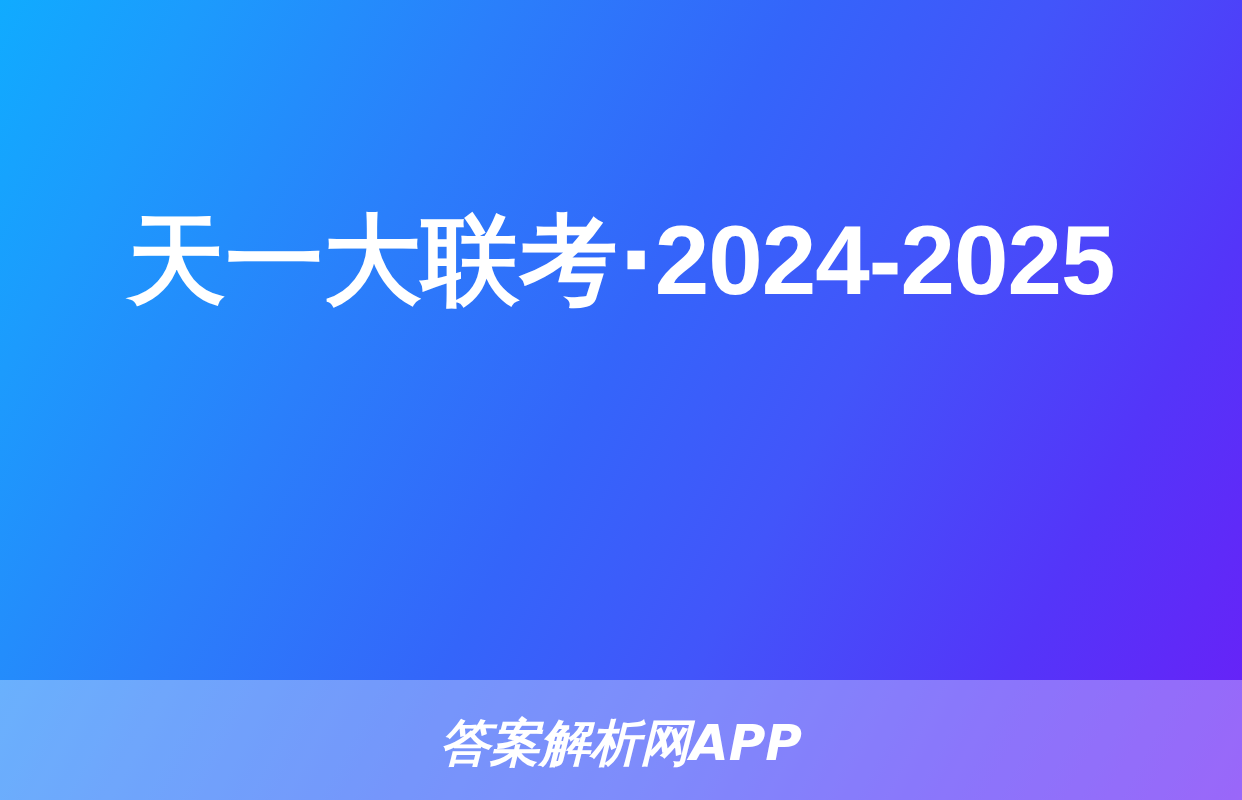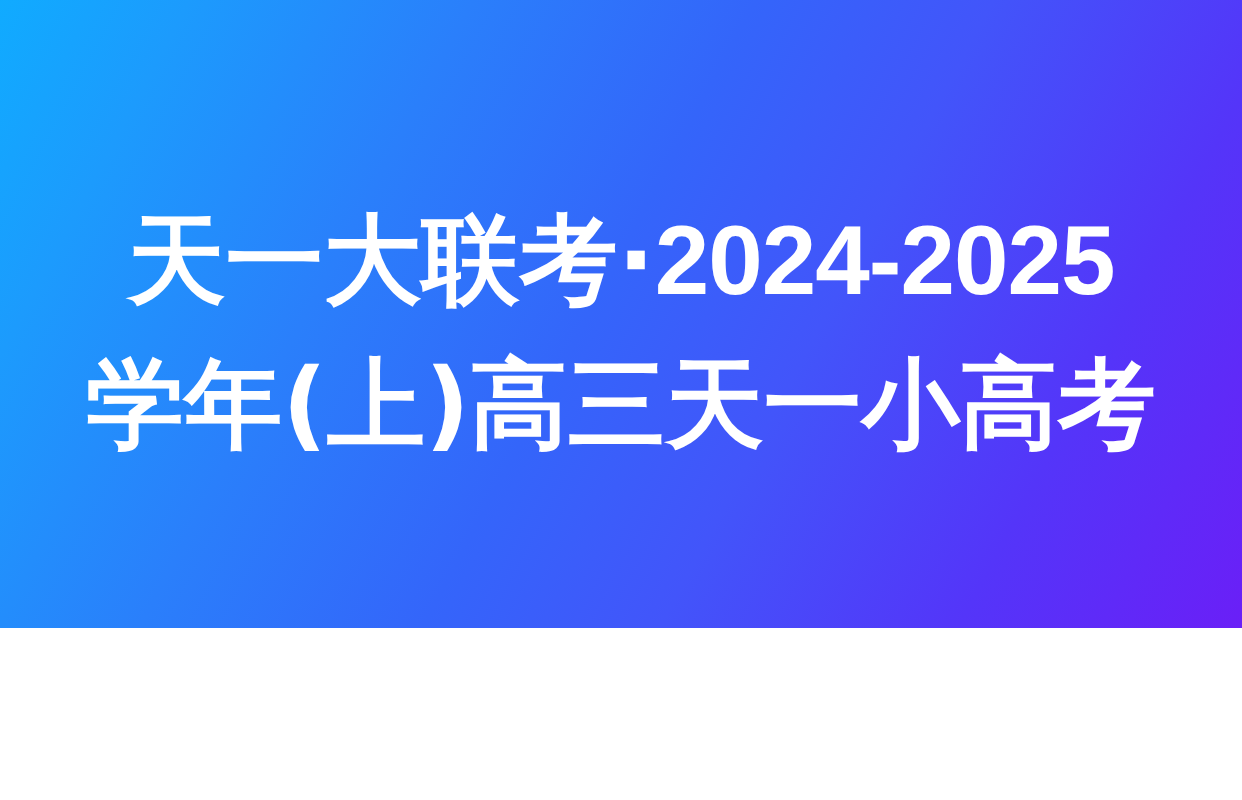--- a/index.html
+++ b/index.html
@@ -9,21 +9,21 @@
     height: 800px;
     overflow: hidden;
   }
   body {
     font-family: "Liberation Sans", "DejaVu Sans", sans-serif;
   }
 
   #poster {
     position: relative;
     width: 1242px;
-    height: 628px;
+    height: 800px;
     background: linear-gradient(118deg,
         #10ABFF 0%,
         #1C9BFD 12%,
         #2A7FFB 30%,
         #3465FA 48%,
         #4255FA 63%,
         #5435F9 82%,
         #6A1FF7 100%);
     overflow: hidden;
   }
@@ -79,17 +79,19 @@
     transform: translateY(3px);
   }
 </style>
 </head>
 <body>
 
 <div id="poster">
 
   <div id="title-block">
     <span class="tline">天一大联考·<span class="num">2024-2025</span></span>
-    <span class="tline">学年(上)高三天一小高考</span>
   </div>
 
+  <div id="watermark-bar">
+    <div id="watermark-text">答案解析网APP</div>
+  </div>
 
 </div>
 
 </body></html>

